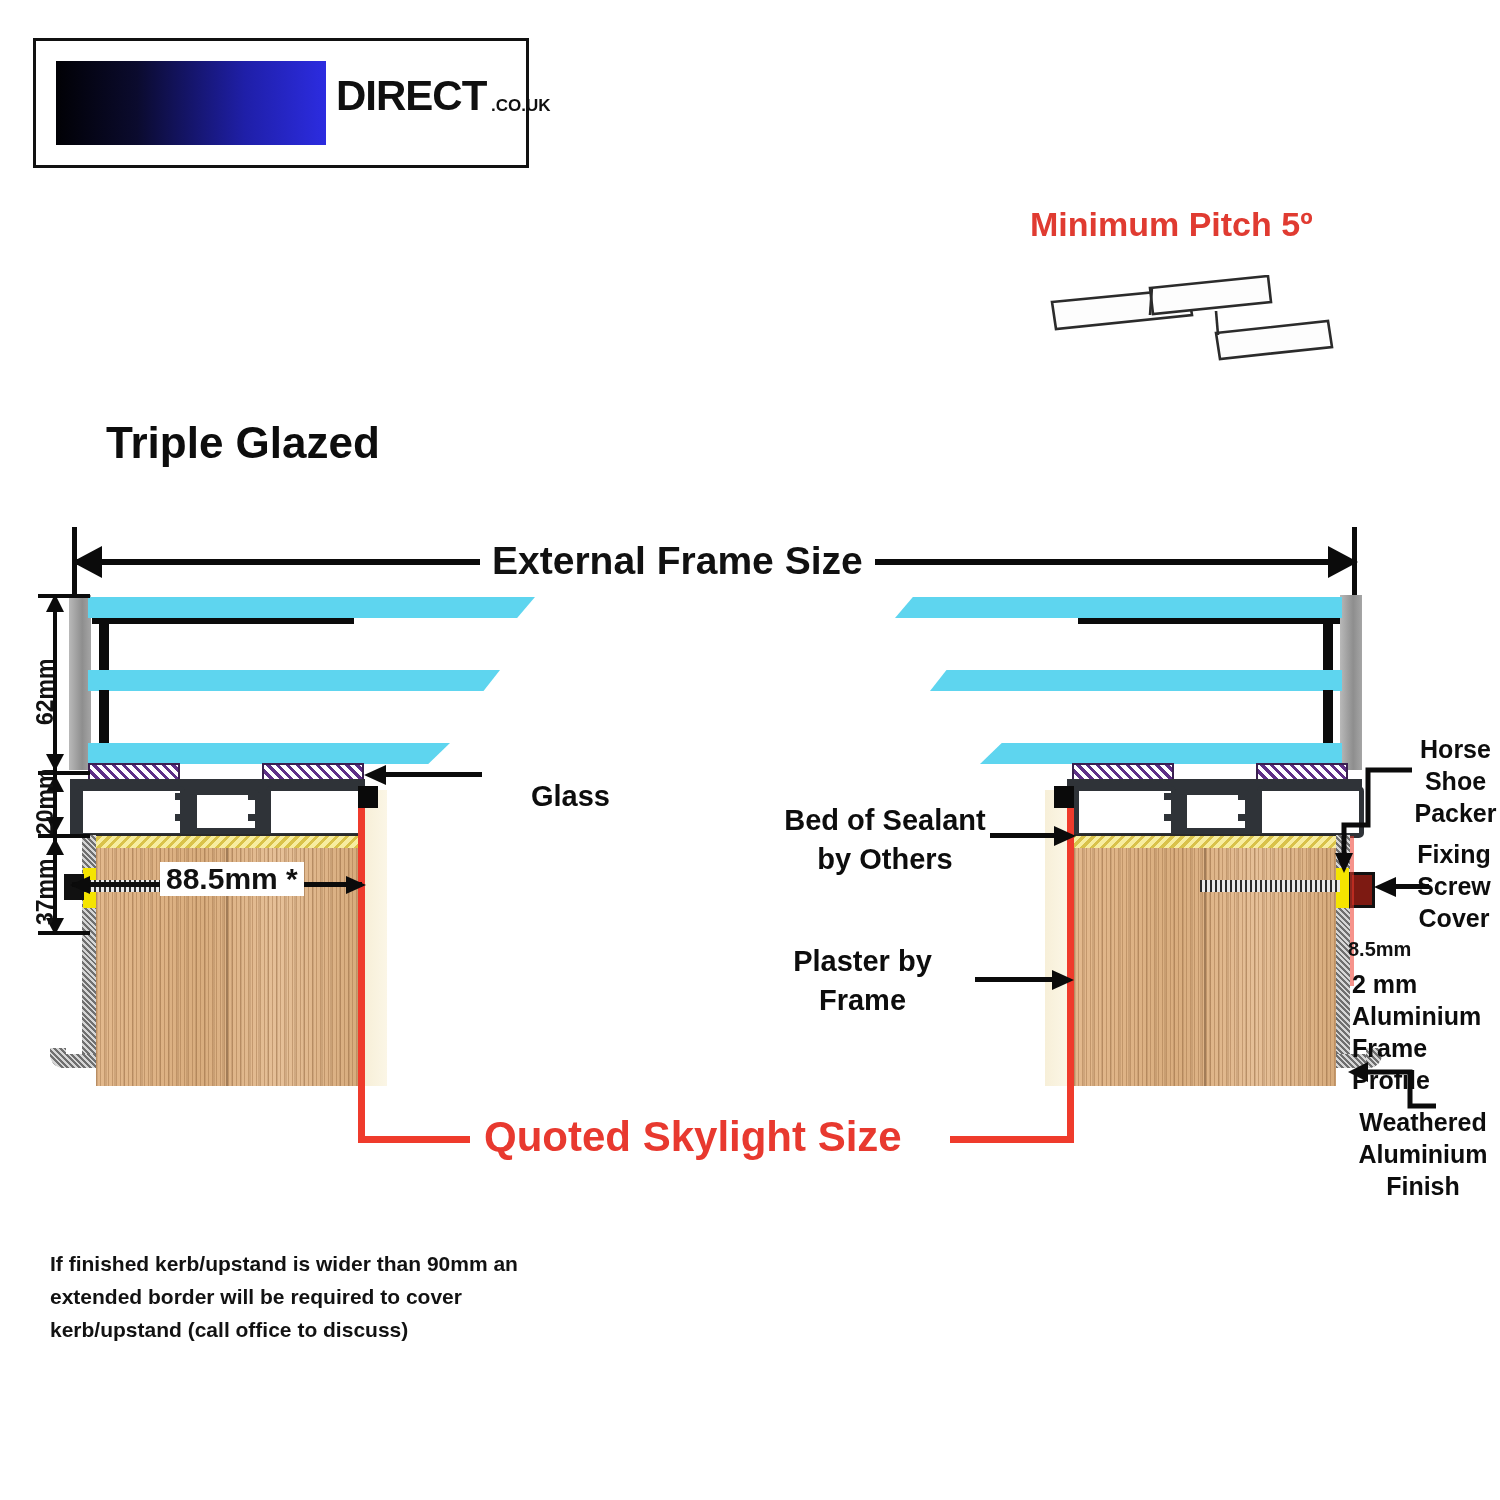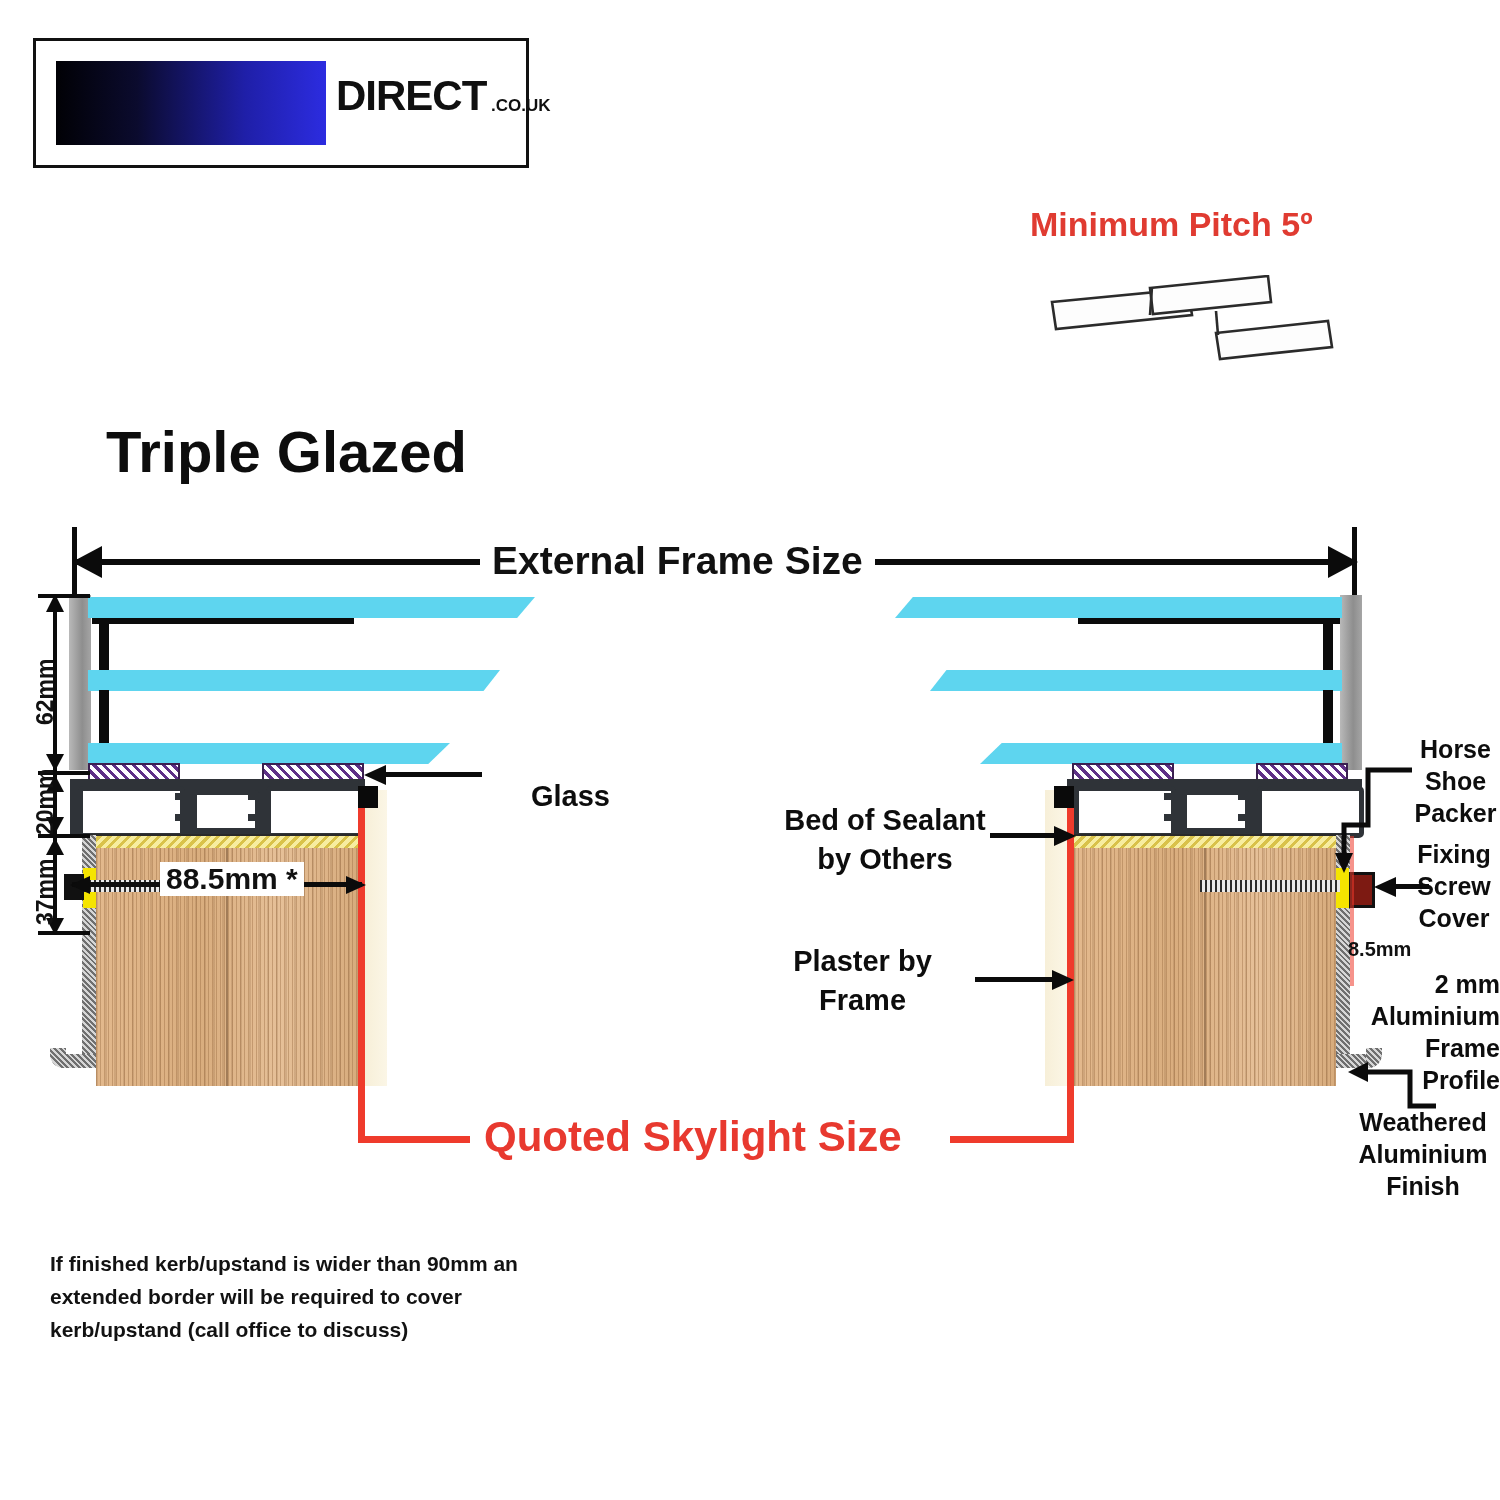--- a/index.html
+++ b/index.html
@@ -12,41 +12,41 @@
   #logo-grad{position:absolute;left:20px;top:20px;width:270px;height:84px;
              background:linear-gradient(90deg,#010105 0%,#0b0b2e 30%,#1f1fa8 70%,#2c2ce0 100%);}
   #logo-lanterns{position:absolute;left:34px;top:33px;font-size:38px;letter-spacing:4px;
                  color:#fff;font-weight:400;font-family:"Liberation Sans",sans-serif;}
   #logo-direct{position:absolute;left:300px;top:31px;font-size:42px;font-weight:bold;
                letter-spacing:-1px;color:#101010;}
   #logo-couk{position:absolute;left:455px;top:55px;font-size:17px;font-weight:bold;color:#101010;}
 
   
   #pitch-title{left:1030px;top:205px;font-size:34px;font-weight:bold;color:#e03b31;white-space:nowrap;}
-  #triple-title{left:106px;top:418px;font-size:58px;font-weight:bold;color:#0d0d0d;white-space:nowrap;}
+  #triple-title{left:106px;top:418px;font-size:44px;font-weight:bold;color:#0d0d0d;white-space:nowrap;}
   #efs-label{left:480px;top:539px;font-size:39px;font-weight:bold;background:#fff;padding:0 12px;white-space:nowrap;}
   #qss-label{left:470px;top:1113px;font-size:42px;font-weight:bold;color:#e8392f;background:#fff;padding:0 14px;white-space:nowrap;}
 
   
   .dimv{font-size:23px;font-weight:bold;transform:rotate(-90deg);transform-origin:left top;white-space:nowrap;}
   #d62{left:32px;top:725px;}
   #d20{left:32px;top:835px;}
   #d37{left:32px;top:925px;}
   #d885{left:160px;top:862px;font-size:30px;font-weight:bold;background:#fff;padding:0 6px;white-space:nowrap;}
   #d85{left:1348px;top:938px;font-size:20px;font-weight:bold;white-space:nowrap;}
 
   
   .callout{font-size:29px;font-weight:bold;line-height:1.33;color:#0d0d0d;}
   #c-gap{left:448px;top:777px;width:245px;text-align:center;}
   #c-sealant{left:770px;top:801px;width:230px;text-align:center;}
   #c-plaster{left:770px;top:942px;width:185px;text-align:center;}
   .callout-s{font-size:25px;font-weight:bold;line-height:1.28;color:#0d0d0d;}
   #c-horse{left:1408px;top:733px;width:95px;text-align:center;}
   #c-fixing{left:1404px;top:838px;width:100px;text-align:center;}
-  #c-alum{left:1352px;top:968px;width:148px;text-align:right;}
+  #c-alum{left:1352px;top:968px;width:148px;text-align:left;}
   #c-weather{left:1348px;top:1106px;width:150px;text-align:center;}
 
   #footnote{left:50px;top:1247px;width:470px;font-size:21px;font-weight:bold;line-height:1.58;color:#121212;}
 
   
   .glass{background:#5ed5ef;}
   .greyband{background:linear-gradient(90deg,#b9b9b9,#8e8e8e 60%,#a5a5a5);}
   .blackbar{background:#0b0b0b;}
   .wood{background:
      repeating-linear-gradient(90deg,

